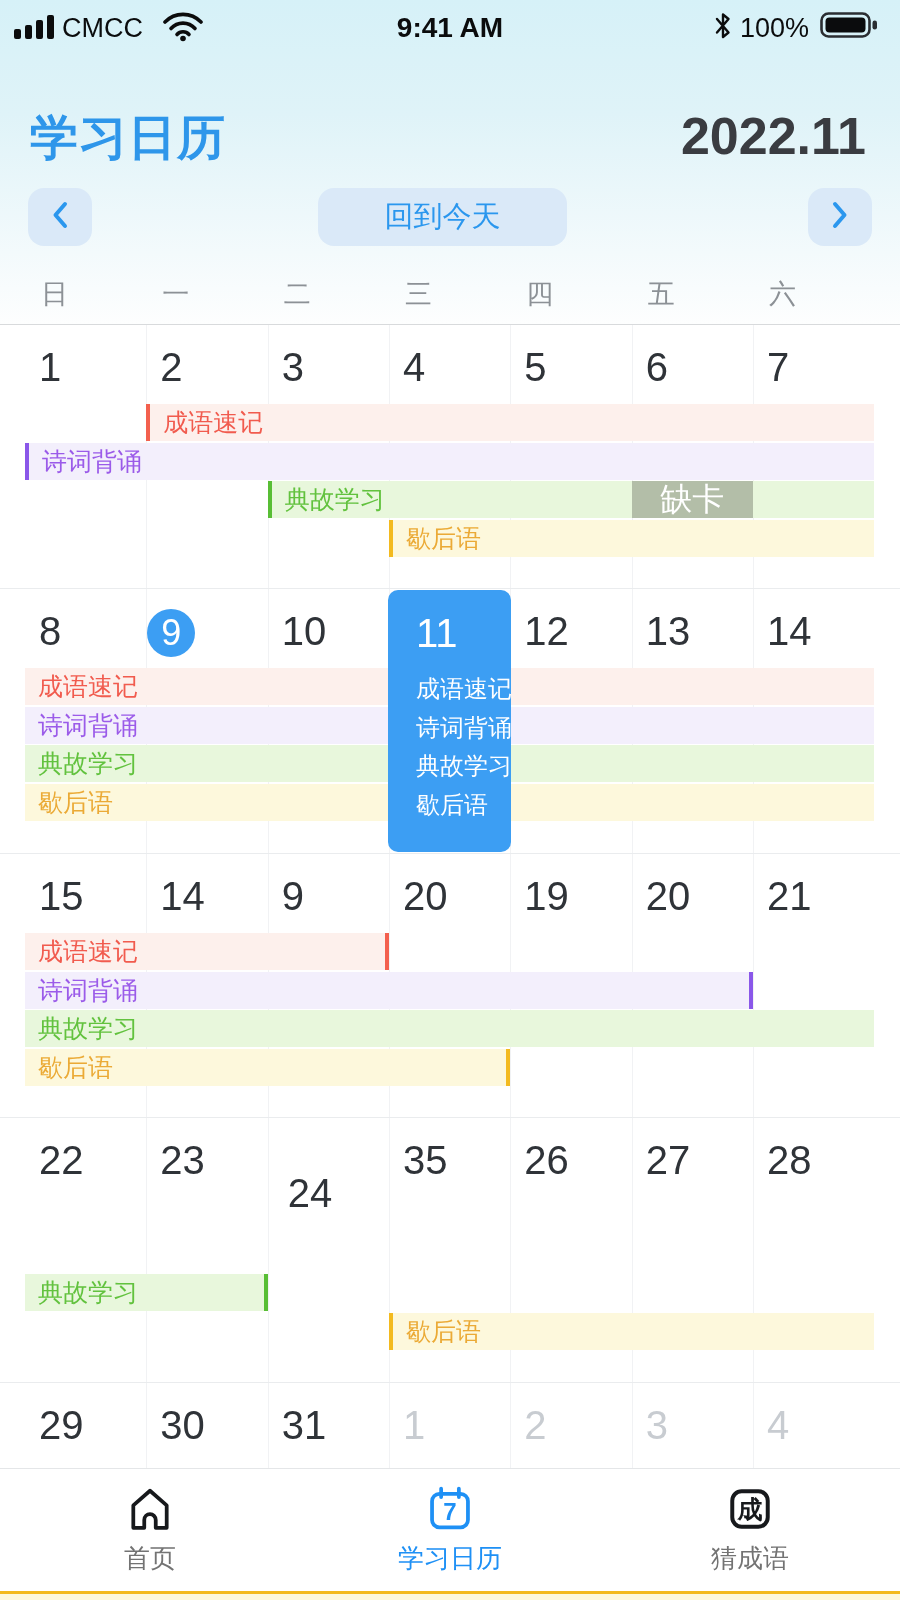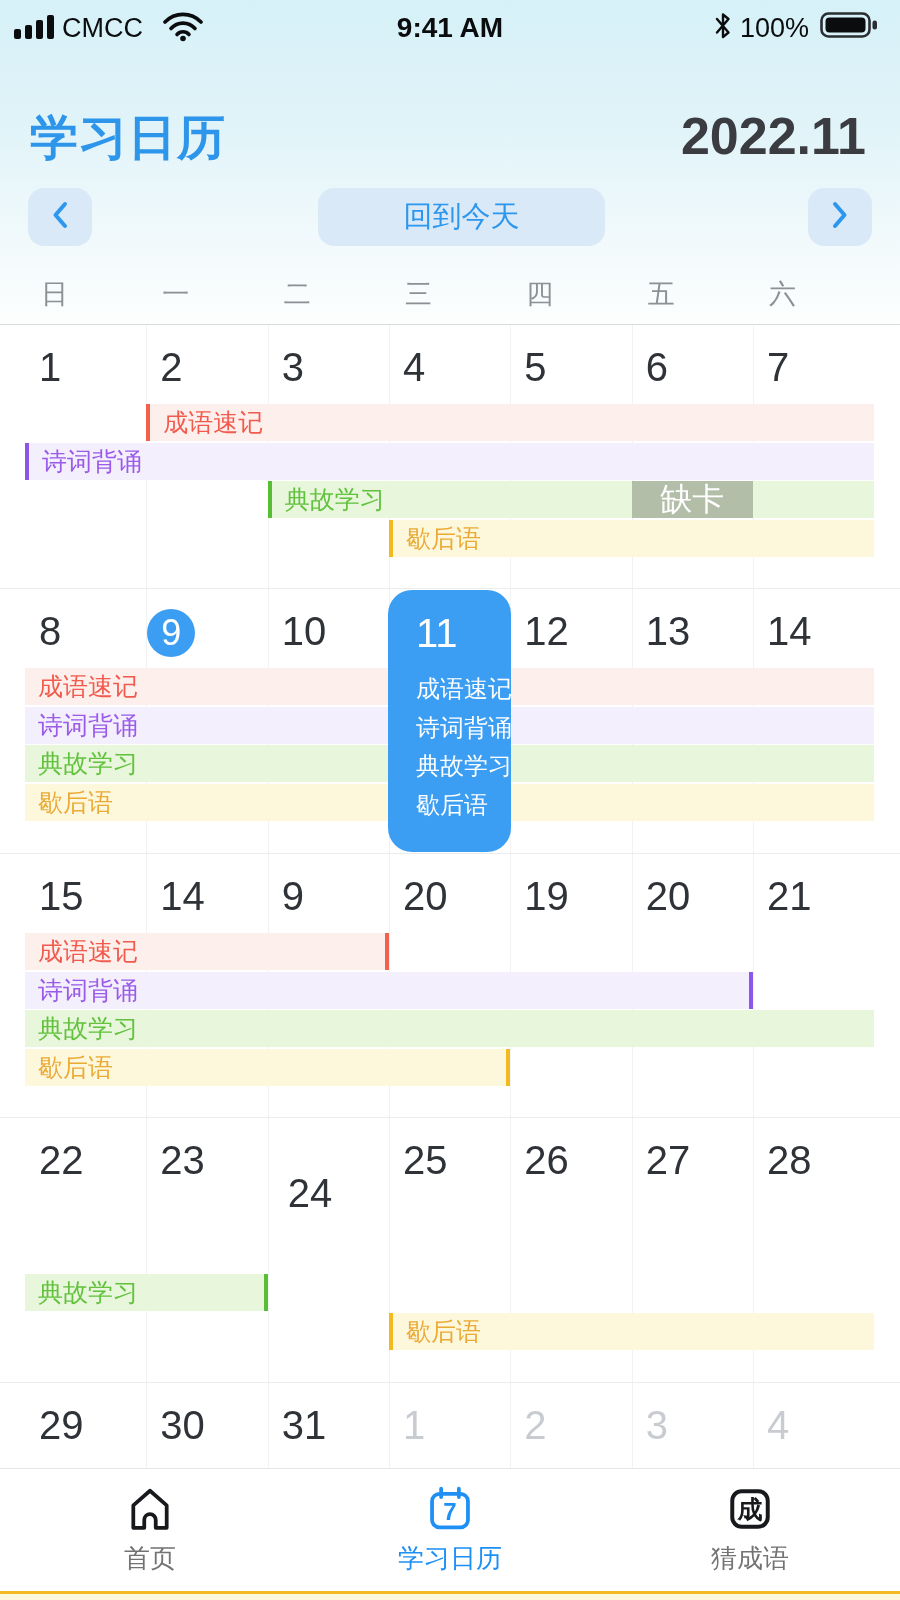--- a/index.html
+++ b/index.html
@@ -7,33 +7,33 @@
   .screen{position:relative;width:900px;height:1600px;background:#ffffff;overflow:hidden;margin:0 auto;}
   .abs{position:absolute;}
   
   .header-bg{left:0;top:0;width:900px;height:324px;background:linear-gradient(180deg,#D6F1F8 0%,#DFF3F8 35%,#F3FAFC 78%,#FDFEFE 100%);}
   .sb-carrier{left:62px;top:13px;font-size:27px;color:#0b0c0d;}
   .sb-time{left:0;right:0;top:12px;text-align:center;font-size:28px;font-weight:700;color:#0b0c0d;}
   .sb-batt-pct{left:740px;top:13px;font-size:27px;color:#0b0c0d;}
   .page-title{left:30px;top:106px;font-size:48px;font-weight:700;color:#2E96EA;letter-spacing:1px;}
   .month-label{right:34px;top:106px;font-size:52px;font-weight:700;color:#3A3C41;}
   .nav-btn{top:188px;width:64px;height:58px;background:#DAE9F8;border-radius:16px;display:flex;align-items:center;justify-content:center;cursor:pointer;}
-  .nav-pill{left:318px;top:188px;width:287px;height:58px;background:#DAE9F8;border-radius:16px;display:flex;align-items:center;justify-content:center;font-size:29px;color:#2B97EE;font-weight:500;cursor:pointer;}
+  .nav-pill{left:318px;top:188px;width:249px;height:58px;background:#DAE9F8;border-radius:16px;display:flex;align-items:center;justify-content:center;font-size:29px;color:#2B97EE;font-weight:500;cursor:pointer;}
   .wd{top:276px;font-size:27px;color:#8C9196;}
   
   .h-line{left:0;width:900px;height:1px;background:#EAECEE;}
   .h-line.first{background:#D8DADC;}
   .v-line{width:1px;background:#F1F2F4;}
   .day-num{font-size:40px;line-height:46px;font-weight:500;color:#2F3338;z-index:4;}
   .day-num.muted{color:#C8CCD1;font-weight:400;}
   .today-circle{width:48px;height:48px;border-radius:50%;background:#3C9EF3;color:#fff;display:flex;align-items:center;justify-content:center;font-size:36px;font-weight:500;z-index:4;}
   .band{z-index:2;}
   .band .band-label{display:block;line-height:37px;padding-left:13px;font-size:25px;white-space:nowrap;}
   .missed-badge{z-index:3;color:#ffffff;font-size:32px;text-align:center;line-height:37px;background:#B3BEA8;}
-  .sel-card{z-index:5;background:#3C9EF3;border-radius:24px;color:#fff;}
+  .sel-card{z-index:5;background:#3C9EF3;border-radius:10px;color:#fff;}
   .sel-card .card-day{position:absolute;left:28px;top:20px;font-size:40px;line-height:46px;font-weight:500;color:#fff;}
   .sel-card .card-item{position:absolute;left:28px;font-size:24px;line-height:30px;color:#fff;white-space:nowrap;}
   
   .tabbar{left:0;top:1468px;width:900px;height:123px;background:#ffffff;border-top:1px solid #E4E6E8;display:flex;z-index:8;}
   .tab{flex:1;display:flex;flex-direction:column;align-items:center;justify-content:flex-start;padding-top:14px;cursor:pointer;}
   .tab-icon{height:52px;display:flex;align-items:center;justify-content:center;}
   .tab-label{font-size:26px;color:#737373;margin-top:6px;}
   .tab.active .tab-label{color:#1E90F5;}
   
   .peek-band{left:0;top:1591px;width:900px;height:9px;background:#FDF8DC;border-top:3px solid #F4BC2F;overflow:hidden;z-index:9;}
@@ -201,21 +201,21 @@
       <div class="abs v-line" style="left: 752.98px; top: 1118px; height: 264px;"></div>
       <div class="abs band" style="left: 25px; top: 1274.4px; width: 242.66px; height: 37px; background: rgb(232, 247, 220); border-right: 4px solid rgb(88, 190, 53);">
         <span class="band-label" style="color: rgb(98, 194, 62);">典故学习</span>
       </div>
       <div class="abs band" style="left: 388.99px; top: 1313.1px; width: 485.32px; height: 37px; background: rgb(253, 248, 220); border-left: 4px solid rgb(243, 186, 31);">
         <span class="band-label" style="color: rgb(235, 170, 54);">歇后语</span>
       </div>
       <div class="abs day-num" style="left: 39px; top: 1137px;">22</div>
       <div class="abs day-num" style="left: 160.33px; top: 1137px;">23</div>
       <div class="abs day-num" style="left: 281.66px; top: 1170px; margin-left: 6px;">24</div>
-      <div class="abs day-num" style="left: 402.99px; top: 1137px;">25</div>
+      <div class="abs day-num" style="left: 402.99px; top: 1137px;">35</div>
       <div class="abs day-num" style="left: 524.32px; top: 1137px;">26</div>
       <div class="abs day-num" style="left: 645.65px; top: 1137px;">27</div>
       <div class="abs day-num" style="left: 766.98px; top: 1137px;">28</div>
       <div class="abs h-line" style="top: 1382px;"></div>
       <div class="abs v-line" style="left: 146.33px; top: 1383px; height: 85px;"></div>
       <div class="abs v-line" style="left: 267.66px; top: 1383px; height: 85px;"></div>
       <div class="abs v-line" style="left: 388.99px; top: 1383px; height: 85px;"></div>
       <div class="abs v-line" style="left: 510.32px; top: 1383px; height: 85px;"></div>
       <div class="abs v-line" style="left: 631.65px; top: 1383px; height: 85px;"></div>
       <div class="abs v-line" style="left: 752.98px; top: 1383px; height: 85px;"></div>

